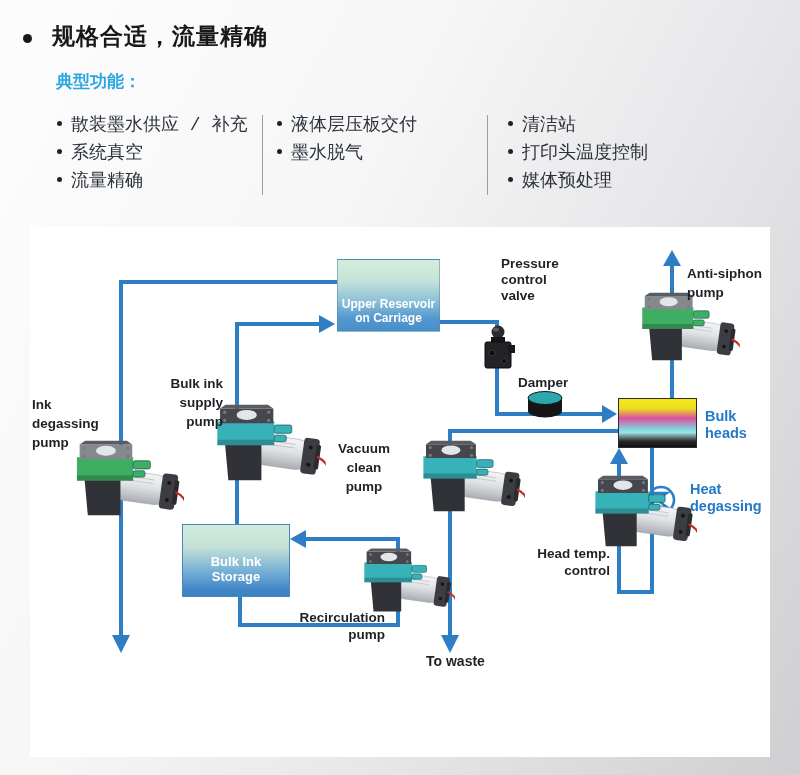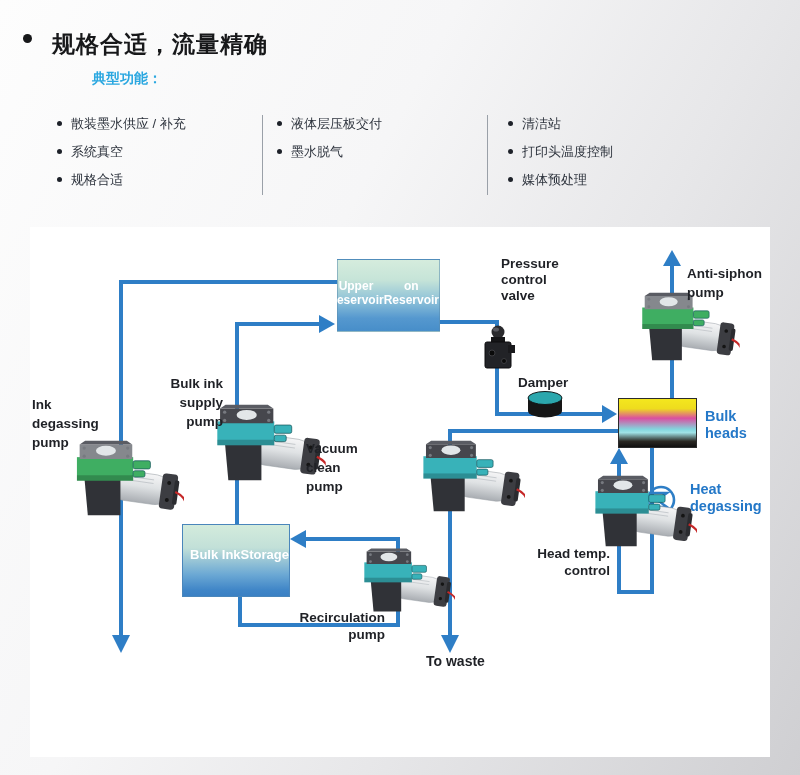--- a/index.html
+++ b/index.html
@@ -5,38 +5,38 @@
   html,body{margin:0;padding:0;}
   body{
     width:800px;height:775px;position:relative;overflow:hidden;
     background:linear-gradient(118deg,#fdfdfd 0%,#f6f6f7 38%,#e7e7e9 64%,#cfcfd2 100%);
     font-family:"Liberation Sans",sans-serif;
   }
   
   .big-dot{position:absolute;left:23px;top:34px;width:9px;height:9px;border-radius:50%;
     background:var(--title-black,#17181a);}
   .title{position:absolute;left:52px;top:21px;font-size:23px;font-weight:bold;
-    color:var(--title-black,#17181a);letter-spacing:1px;margin-top:8px;}
-  .subtitle{position:absolute;left:56px;top:70px;font-size:14px;font-weight:bold;
-    color:var(--subtitle-blue,#2aa7e0);font-family:"Liberation Serif",serif;margin-left:36px;}
+    color:var(--title-black,#17181a);letter-spacing:1px;}
+  .subtitle{position:absolute;left:56px;top:70px;font-size:17px;font-weight:bold;
+    color:var(--subtitle-blue,#2aa7e0);font-family:"Liberation Serif",serif;}
   
   .features{position:absolute;left:57px;top:113px;width:660px;display:flex;
-    font-family:Liberation Sans, sans-serif;color:var(--list-text,#2c323c);font-size:13px;}
+    font-family:Liberation Mono, monospace;color:var(--list-text,#2c323c);font-size:18px;}
   .fcol{display:flex;flex-direction:column;}
   .fcol.c1{width:205px;}
   .fcol.c2{width:210px;padding-left:14px;text-align:right;}
   .fcol.c3{padding-left:20px;}
   .fdiv{width:1px;background:#9aa0a8;margin:2px 0;}
   .fitem{height:21px;margin-bottom:7px;display:flex;align-items:center;}
   .dot{width:5px;height:5px;border-radius:50%;background:#1d2129;margin-right:9px;flex:0 0 auto;}
   
   .panel{position:absolute;left:30px;top:227px;width:740px;height:530px;background:#ffffff;}
   .panel *{position:absolute;}
   .flow{left:0;top:0;z-index:1;}
-  .box{z-index:2;display:flex;flex-direction:row;justify-content:flex-end;align-items:center;
+  .box{z-index:2;display:flex;flex-direction:column;justify-content:flex-end;align-items:center;
     text-align:center;color:#fff;font-weight:bold;}
   .box.reservoir{left:307px;top:32px;width:103px;height:73px;font-size:12px;line-height:14px;
     padding-bottom:6px;box-sizing:border-box;border:1px solid rgba(90,140,175,.55);
     background:linear-gradient(180deg,#d5ecdd 0%,#c6e4d8 28%,#8cc0d8 58%,#5598cf 82%,#478ec9 100%);}
   .box.storage{left:152px;top:297px;width:108px;height:73px;font-size:13px;line-height:15px;
     padding-bottom:12px;box-sizing:border-box;border:1.5px solid #4a86bb;
     background:linear-gradient(180deg,#d3ebdc 0%,#c2e0d8 32%,#6ba8d4 70%,#3f85c7 92%,#3a80c4 100%);}
   .box.printheads{left:588px;top:171px;width:79px;height:50px;z-index:2;
     border:1px solid #2b2b2b;box-sizing:border-box;
     background:linear-gradient(180deg,#f4e71e 0%,#eedc1e 20%,#da4fa0 40%,#82d6de 63%,#9fe2e6 70%,#2a2823 88%,#101010 100%);}
@@ -95,21 +95,21 @@
     <div class="fitem">
         <span class="dot"></span>
         <span>散装墨水供应 / 补充</span>
       </div>
     <div class="fitem">
         <span class="dot"></span>
         <span>系统真空</span>
       </div>
     <div class="fitem">
         <span class="dot"></span>
-        <span>规格合适</span>
+        <span>流量精确</span>
       </div>
   </div>
   <div class="fdiv"></div>
   <div class="fcol c2">
     <div class="fitem">
         <span class="dot"></span>
         <span>液体层压板交付</span>
       </div>
     <div class="fitem">
         <span class="dot"></span>
@@ -149,21 +149,21 @@
       <polygon points="572,178 572,196 587,187"></polygon>
       <polygon points="411,408 429,408 420,426"></polygon>
       <polygon points="633,39 651,39 642,23"></polygon>
       <polygon points="580,237 598,237 589,221"></polygon>
       <polygon points="276,303 276,321 260,312"></polygon>
     </g>
   </svg>
 
   <div class="box reservoir">
     <span class="ln" style="position:static">Upper Reservoir</span>
-    <span class="ln" style="position:static">on Reservoir</span>
+    <span class="ln" style="position:static">on Carriage</span>
   </div>
   <div class="box storage">
     <span class="ln" style="position:static">Bulk Ink</span>
     <span class="ln" style="position:static">Storage</span>
   </div>
   <div class="box printheads"></div>
 
   <svg class="valve" style="left:448px;top:96px" width="40" height="48" viewBox="0 0 40 48">
     <circle cx="20" cy="9" r="6.5" fill="#2a2a2d"></circle>
     <ellipse cx="18" cy="6.5" rx="3" ry="2" fill="#6a6a70" opacity="0.75"></ellipse>
@@ -218,21 +218,21 @@
     <span class="ln">control</span>
     <span class="ln">valve</span>
   </div>
   <div class="lbl" style="left:488px;top:146px">
     <span class="ln">Damper</span>
   </div>
   <div class="lbl" style="left:657px;top:37px">
     <span class="ln">Anti-siphon</span>
     <span class="ln">pump</span>
   </div>
-  <div class="lbl" style="left:276px;top:212px;width:92px;text-align:left">
+  <div class="lbl" style="left:288px;top:212px;width:92px;text-align:center">
     <span class="ln">Vacuum</span>
     <span class="ln">clean</span>
     <span class="ln">pump</span>
   </div>
   <div class="lbl" style="left:455px;top:318px;width:125px;text-align:right;line-height:17px">
     <span class="ln">Head temp.</span>
     <span class="ln">control</span>
   </div>
   <div class="lbl" style="left:230px;top:382px;width:125px;text-align:right;line-height:17px">
     <span class="ln">Recirculation</span>

